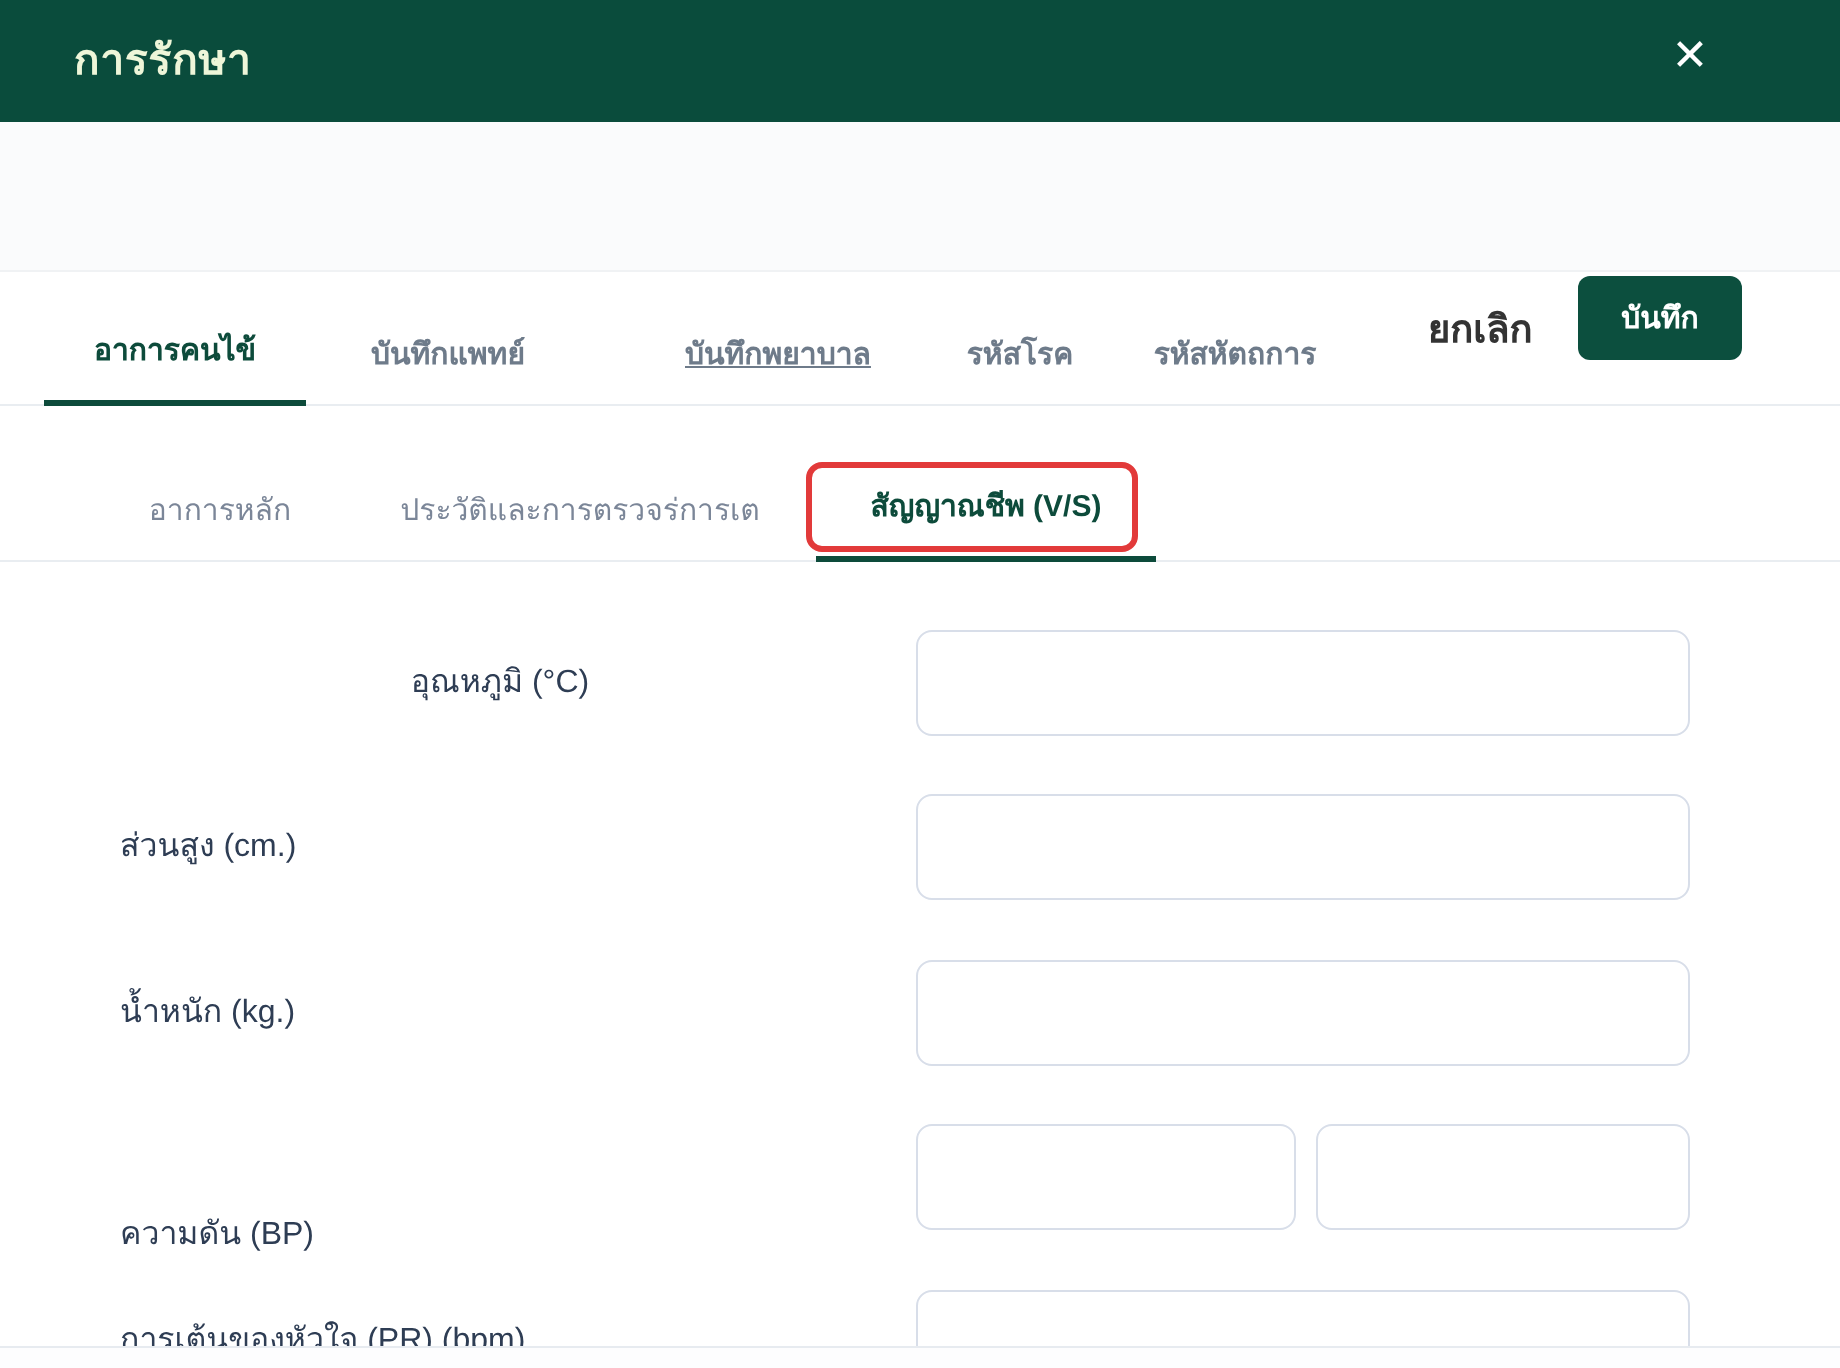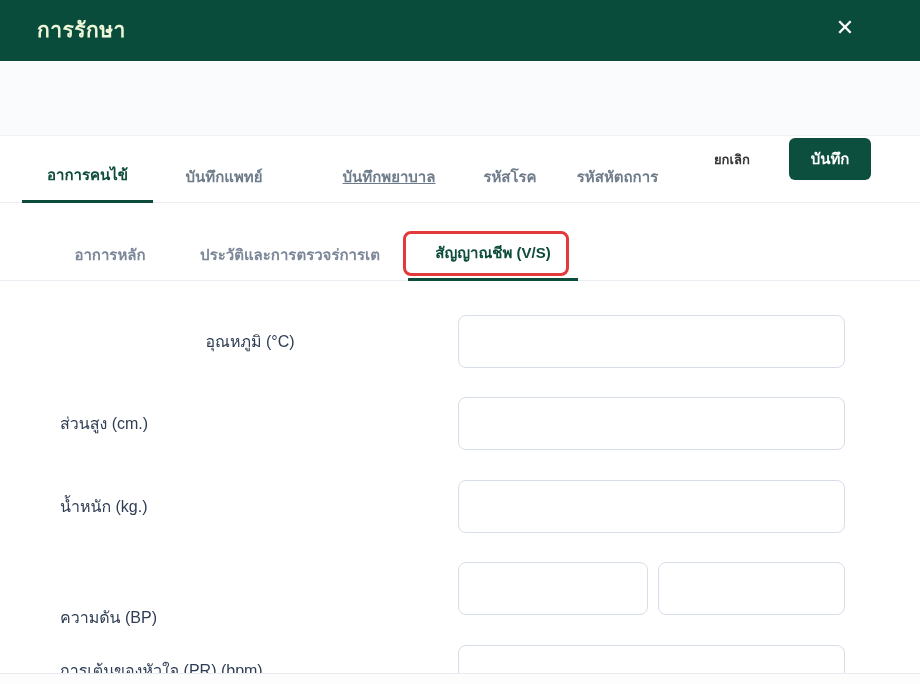--- a/index.html
+++ b/index.html
@@ -49,21 +49,21 @@
     background: #fafbfc;
     border-bottom: 1px solid #f0f2f4;
   }
   .cancel-btn {
     position: absolute;
     left: 700px; top: 80px;
     padding: 8px 14px;
     background: transparent;
     border: none;
     font-family: "Liberation Sans", sans-serif;
-    font-size: 13px;
+    font-size: 19px;
     font-weight: 700;
     color: #333333;
     cursor: pointer;
   }
   .save-btn {
     position: absolute;
     left: 789px; top: 77px;
     width: 82px; height: 42px;
     background: #0c4f3e;
     border: none;
@@ -107,21 +107,21 @@
     position: absolute;
     top: 228px; left: 0;
     width: 100%; height: 53px;
     border-bottom: 1px solid #e9edf1;
   }
   .sub-tab {
     position: absolute;
     top: 0; height: 53px;
     display: flex; align-items: center; justify-content: center;
     font-size: 15px;
-    font-weight: 700;
+    font-weight: 400;
     color: #7b8698;
     cursor: pointer;
   }
   .sub-tab.active {
     color: #0d4b3b;
     font-weight: 700;
     border-bottom: 3px solid #0d4b3b;
   }
   .sub-tab-1 { left: 56px;  width: 108px; }
   .sub-tab-2 { left: 180px; width: 220px; }

